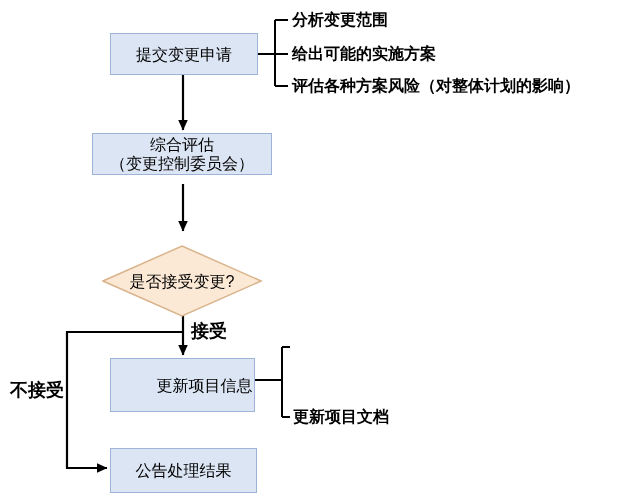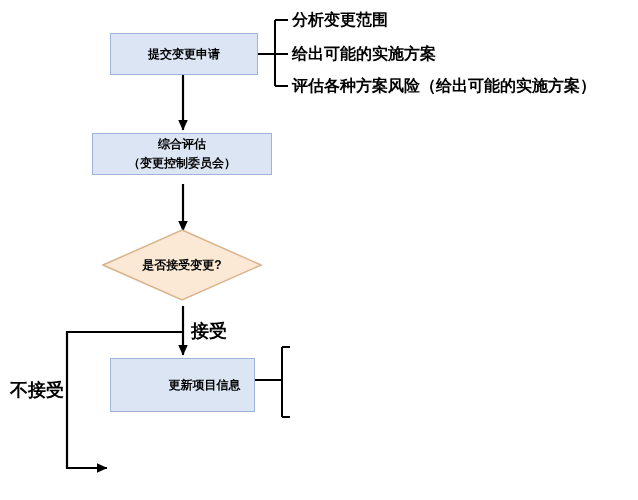--- a/index.html
+++ b/index.html
@@ -35,22 +35,22 @@
   .connectors marker path {
     fill: var(--line, #000);
   }
   .node {
     position: absolute;
     display: flex;
     align-items: center;
     justify-content: center;
     text-align: center;
     box-sizing: border-box;
-    font-weight: 700;
-    font-size: 12px;
+    font-weight: 400;
+    font-size: 16px;
     line-height: 19px;
     color: var(--text, #000);
     white-space: pre-line;
   }
   .process {
     background: var(--process-fill, #dbe5f3);
     border: 1.5px solid var(--process-border, #9db4d6);
   }
   .decision {
     background: transparent;
@@ -113,34 +113,38 @@
 
   <div class="node process" style="left:110px; top:33px; width:148px; height:42px;">
     <span class="node-text">提交变更申请</span>
   </div>
 
   <div class="node process" style="left:92px; top:133px; width:180px; height:42px;">
     <span class="node-text">综合评估
 （变更控制委员会）</span>
   </div>
 
-  <div class="node decision" style="left:102px; top:229px; width:160px; height:72px;">
+  <div class="node decision" style="left:102px; top:245px; width:160px; height:72px;">
     <svg width="160" height="72" viewBox="0 0 160 72">
       <polygon class="decision-shape" points="80,1 159,36 80,71 1,36"></polygon>
     </svg>
     <span class="node-text">是否接受变更?</span>
   </div>
 
   <div class="node process" style="left:110px; top:358px; width:145px; height:54px;padding-left:44px;">
     <span class="node-text">更新项目信息</span>
   </div>
 
+  <div class="node process" style="left:110px; top:448px; width:147px; height:45px;">
+    <span class="node-text">公告处理结果</span>
+  </div>
 
   <div class="edge-label" style="left:191px; top:319px;">接受</div>
 
   <div class="edge-label" style="left:10px; top:378px;">不接受</div>
 
   <div class="annotation-item" style="left:292px; top:9px;">分析变更范围</div>
   <div class="annotation-item" style="left:292px; top:43px;">给出可能的实施方案</div>
-  <div class="annotation-item" style="left:292px; top:75px;">评估各种方案风险（给出可能的实施方案）</div>
+  <div class="annotation-item" style="left:292px; top:75px;">评估各种方案风险（对整体计划的影响）</div>
 
+  <div class="annotation-item" style="left:293px; top:406px;">更新项目文档</div>
 
 </div>
 
 </body></html>

